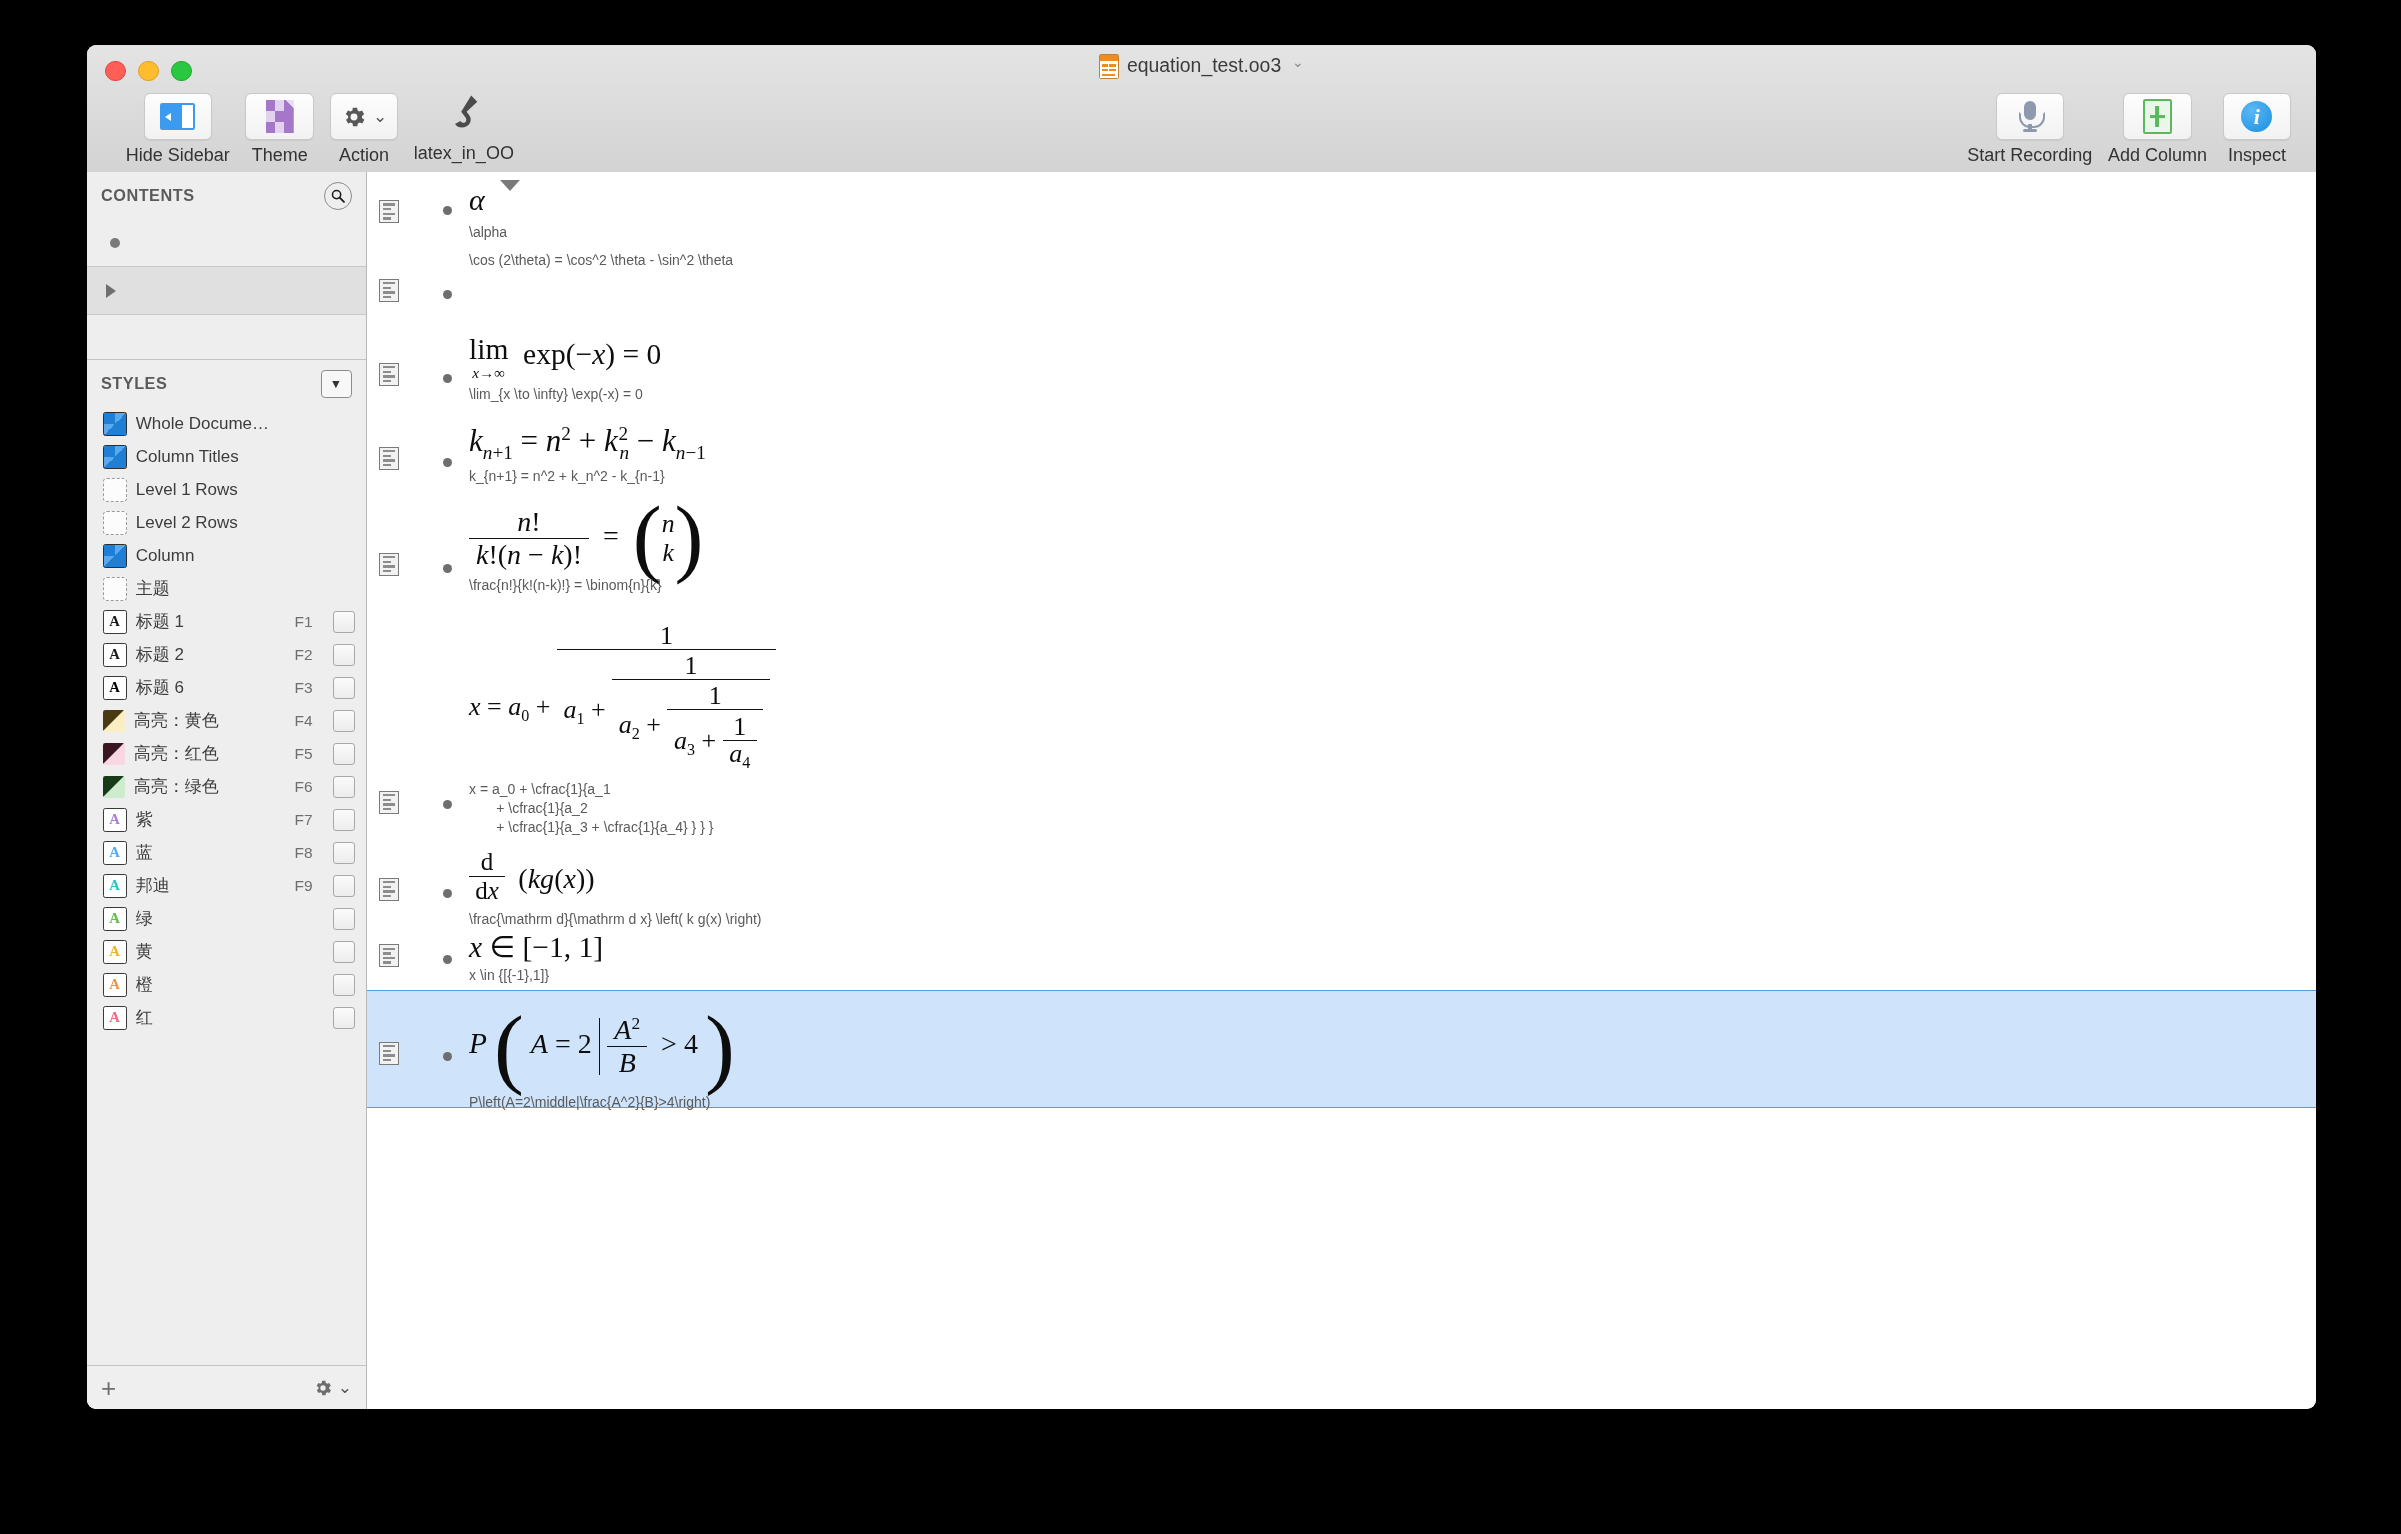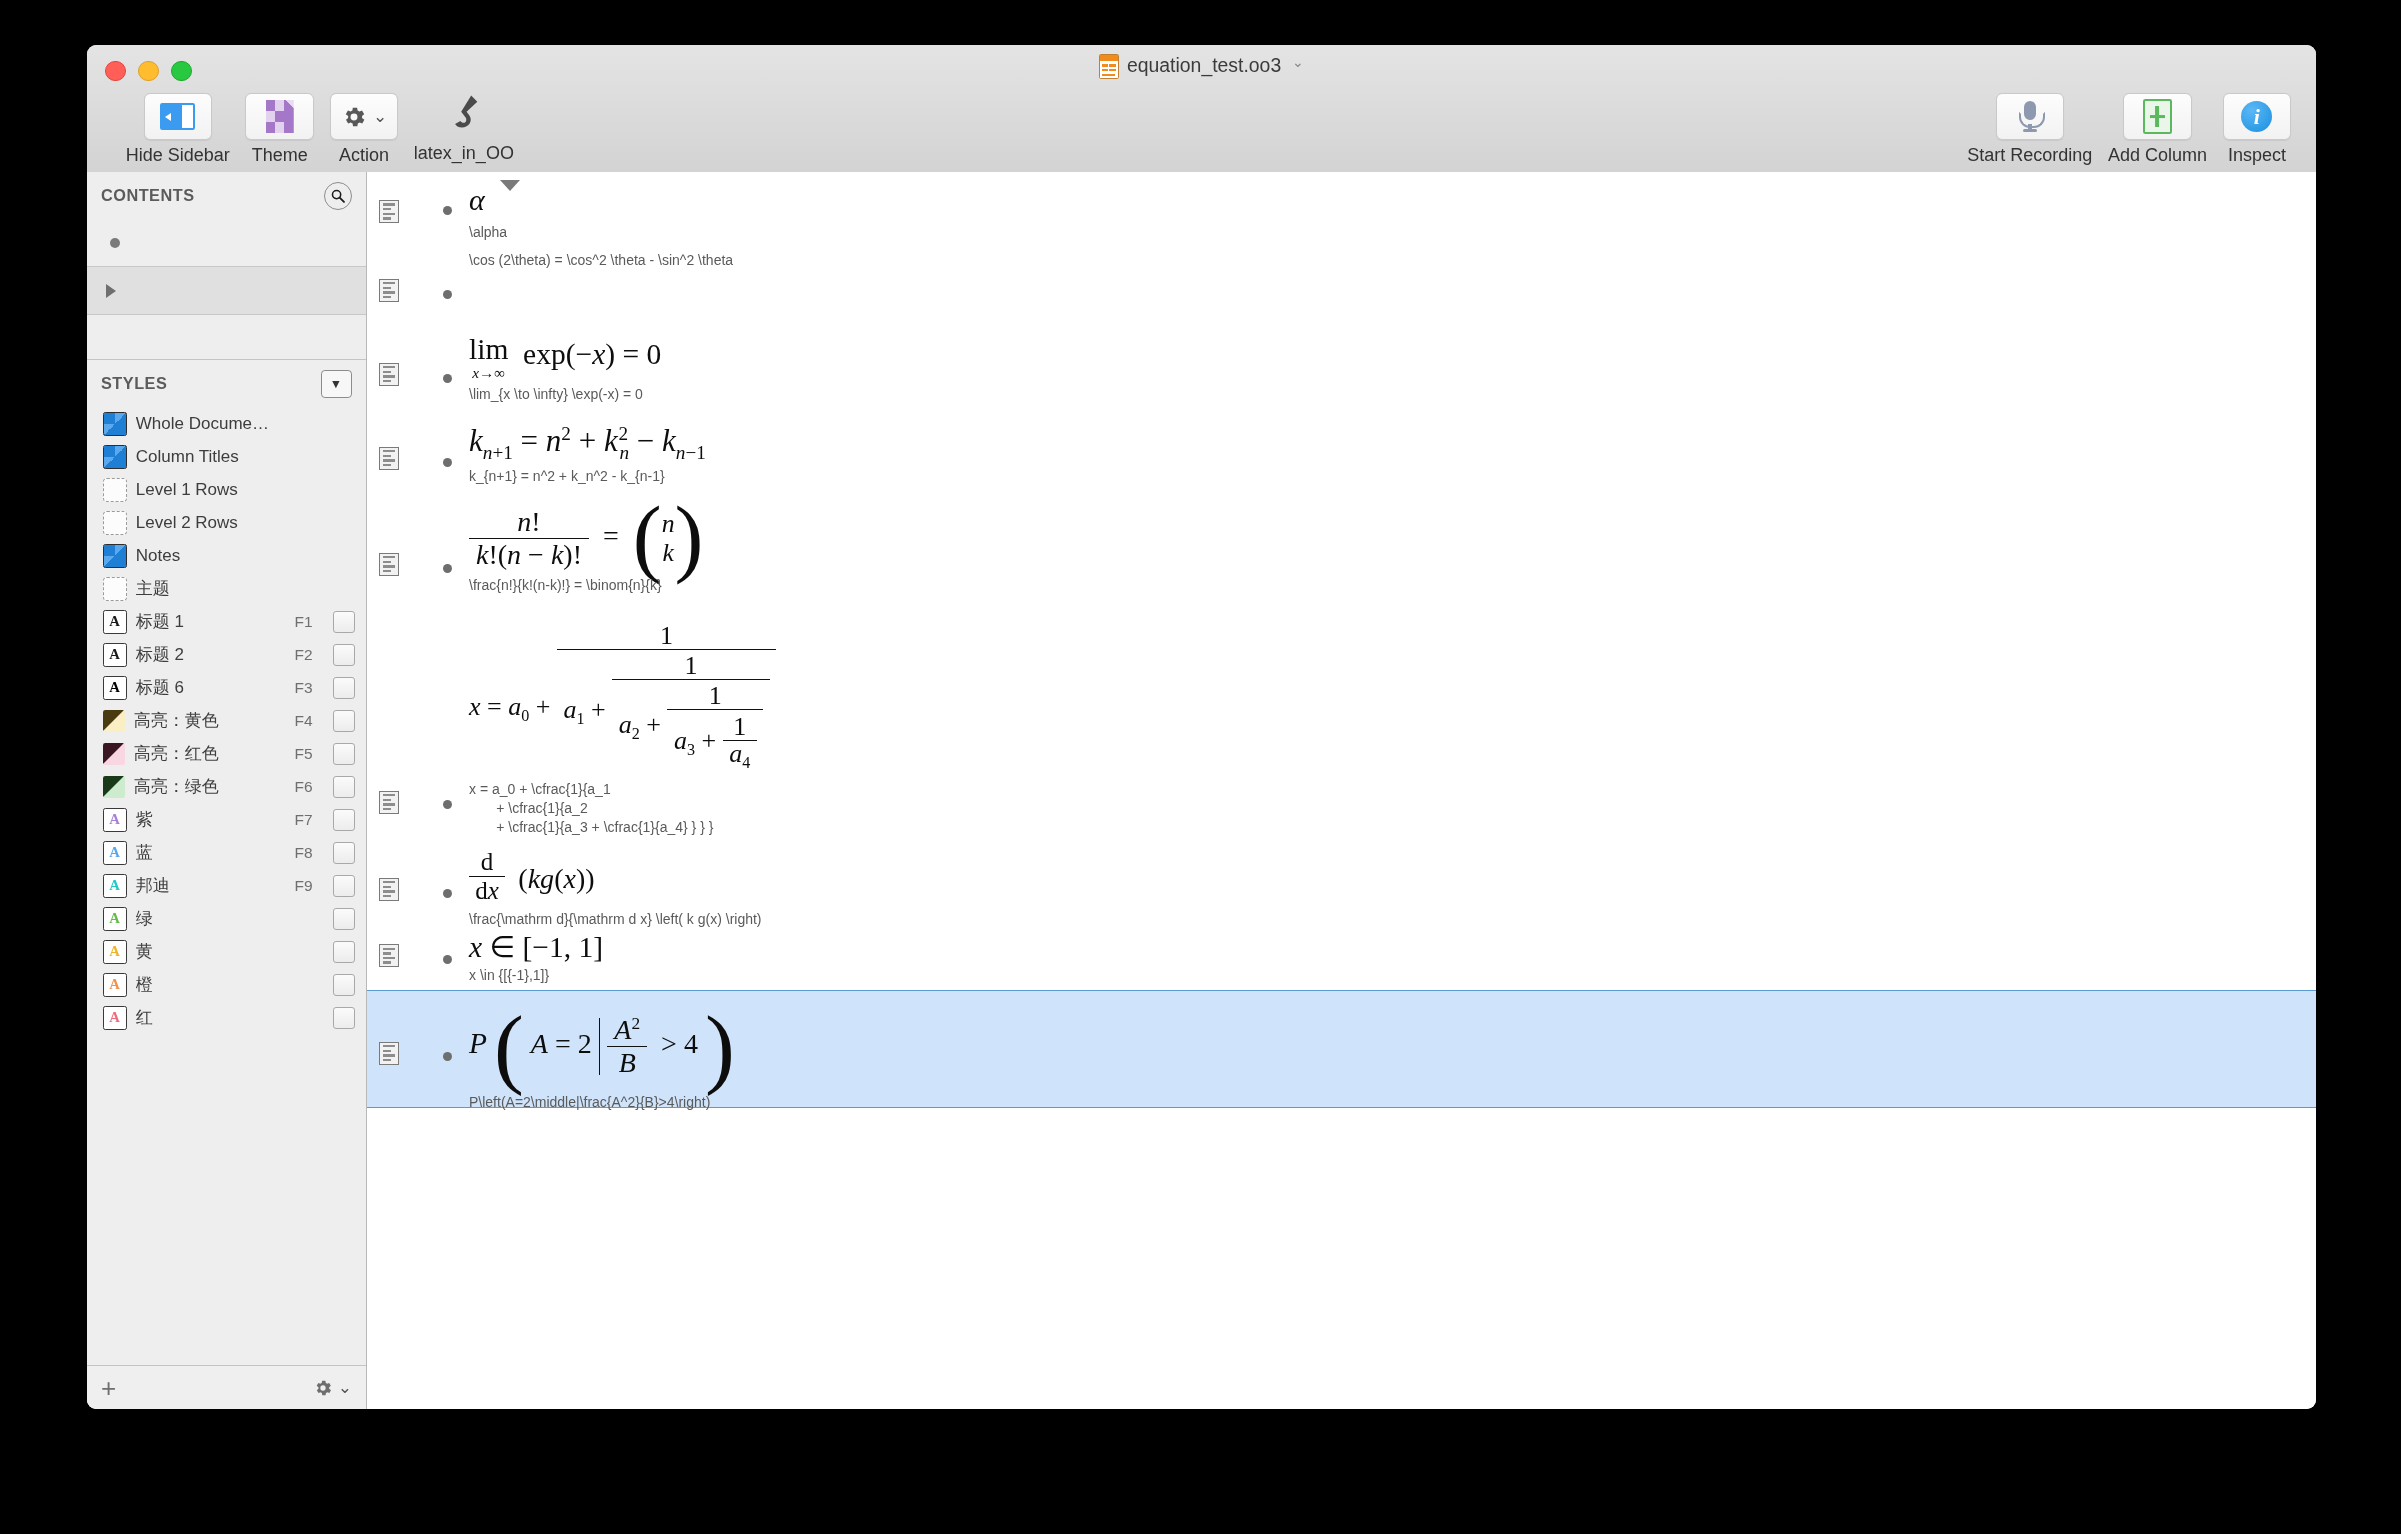--- a/index.html
+++ b/index.html
@@ -322,21 +322,21 @@
             <span class="chk" style="visibility: hidden;"></span>
           </div>
           <div class="st-row">
             <span class="sw dashed"></span>
             <span class="lbl">Level 2 Rows</span>
             <span class="fkey"></span>
             <span class="chk" style="visibility: hidden;"></span>
           </div>
           <div class="st-row">
             <span class="sw blue"></span>
-            <span class="lbl">Notes</span>
+            <span class="lbl">Column</span>
             <span class="fkey"></span>
             <span class="chk" style="visibility: hidden;"></span>
           </div>
           <div class="st-row">
             <span class="sw dashed"></span>
             <span class="lbl">主题</span>
             <span class="fkey"></span>
             <span class="chk" style="visibility: hidden;"></span>
           </div>
           <div class="st-row">

